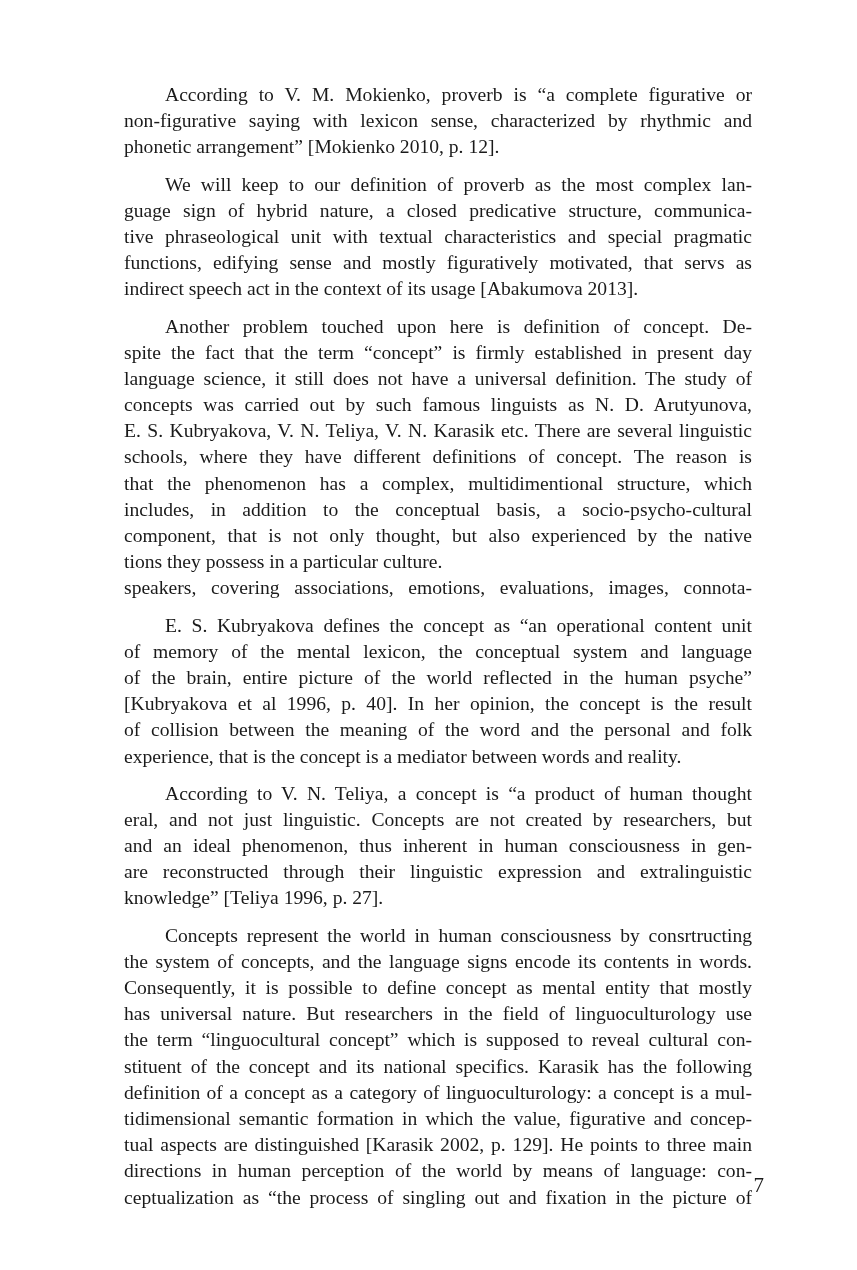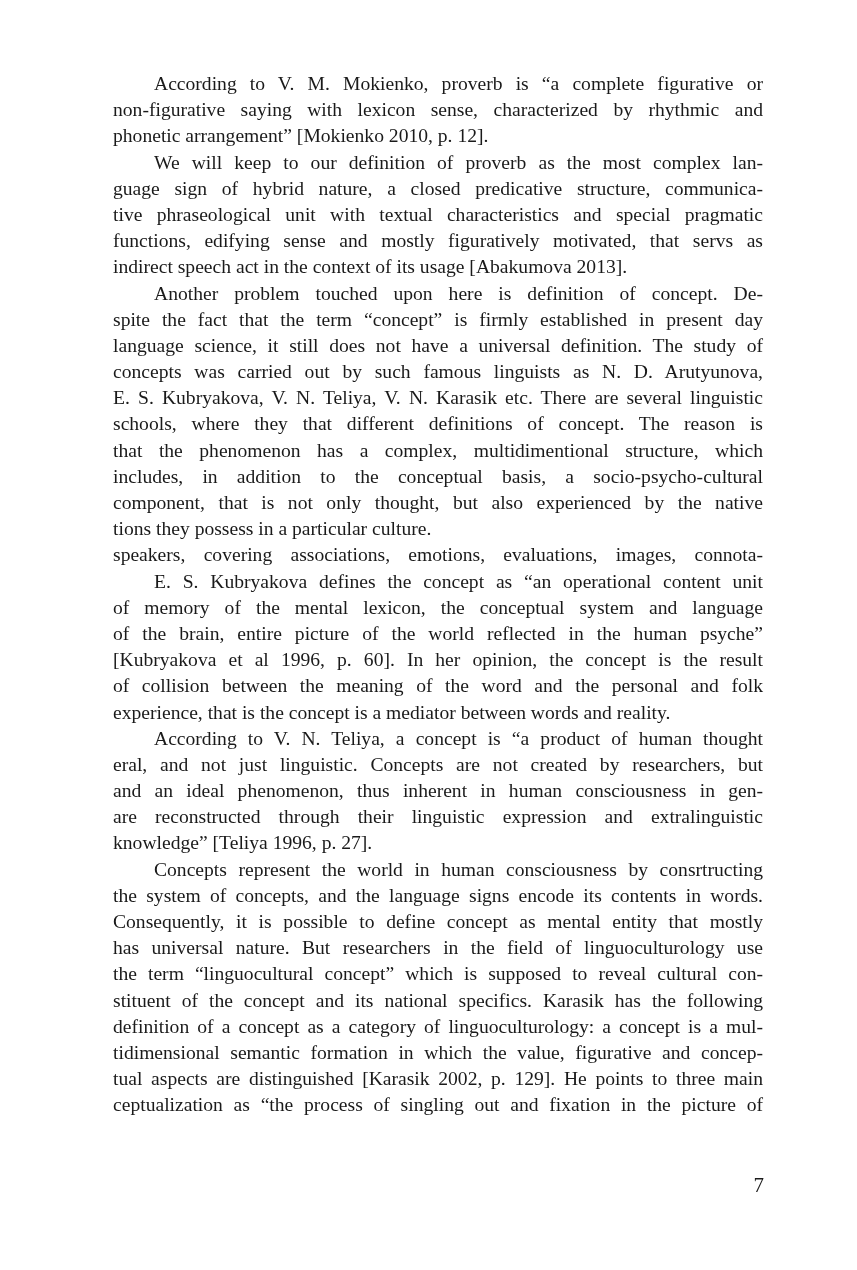--- a/index.html
+++ b/index.html
@@ -3,21 +3,21 @@
   <meta charset="utf-8">
   <style>
     html, body { margin: 0; padding: 0; background: #ffffff; }
     body { width: 857px; height: 1270px; position: relative; overflow: hidden; }
     .page { position: absolute; left: 0; top: 0; width: 857px; height: 1270px; background: #fff; }
     .text-block {
       position: absolute; left: 113px; top: 71px; width: 650px;
       font-family: "Liberation Serif", "DejaVu Serif", serif;
       font-size: 19.6px; color: #1a1a1a;
     }
-    .para { margin: 0; }
+    .para { margin: 11px; }
     .line {
       display: block; height: 26.2px; line-height: 26.2px;
       text-align: justify; text-align-last: justify; white-space: nowrap;
       overflow: visible;
     }
     .line.last { text-align-last: left; }
     .line.indent { padding-left: 41px; }
     .line-inner { display: inline-block; width: 100%; white-space: normal; text-align: justify; text-align-last: justify; }
     .line.last .line-inner { text-align-last: left; }
     .page-number {
@@ -41,49 +41,50 @@
         <span class="line"><span class="line-inner">tive phraseological unit with textual characteristics and special pragmatic</span></span>
         <span class="line"><span class="line-inner">functions, edifying sense and mostly figuratively motivated, that servs as</span></span>
         <span class="line last"><span class="line-inner">indirect speech act in the context of its usage [Abakumova 2013].</span></span>
       </div>
       <div class="para">
         <span class="line indent"><span class="line-inner">Another problem touched upon here is definition of concept. De-</span></span>
         <span class="line"><span class="line-inner">spite the fact that the term “concept” is firmly established in present day</span></span>
         <span class="line"><span class="line-inner">language science, it still does not have a universal definition. The study of</span></span>
         <span class="line"><span class="line-inner">concepts was carried out by such famous linguists as N. D. Arutyunova,</span></span>
         <span class="line"><span class="line-inner">E. S. Kubryakova, V. N. Teliya, V. N. Karasik etc. There are several linguistic</span></span>
-        <span class="line"><span class="line-inner">schools, where they that different definitions of concept. The reason is</span></span>
+        <span class="line"><span class="line-inner">schools, where they have different definitions of concept. The reason is</span></span>
         <span class="line"><span class="line-inner">that the phenomenon has a complex, multidimentional structure, which</span></span>
         <span class="line"><span class="line-inner">includes, in addition to the conceptual basis, a socio-psycho-cultural</span></span>
         <span class="line"><span class="line-inner">component, that is not only thought, but also experienced by the native</span></span>
         <span class="line last"><span class="line-inner">tions they possess in a particular culture.</span></span>
         <span class="line"><span class="line-inner">speakers, covering associations, emotions, evaluations, images, connota-</span></span>
       </div>
       <div class="para">
         <span class="line indent"><span class="line-inner">E. S. Kubryakova defines the concept as “an operational content unit</span></span>
         <span class="line"><span class="line-inner">of memory of the mental lexicon, the conceptual system and language</span></span>
         <span class="line"><span class="line-inner">of the brain, entire picture of the world reflected in the human psyche”</span></span>
-        <span class="line"><span class="line-inner">[Kubryakova et al 1996, p. 60]. In her opinion, the concept is the result</span></span>
+        <span class="line"><span class="line-inner">[Kubryakova et al 1996, p. 40]. In her opinion, the concept is the result</span></span>
         <span class="line"><span class="line-inner">of collision between the meaning of the word and the personal and folk</span></span>
         <span class="line last"><span class="line-inner">experience, that is the concept is a mediator between words and reality.</span></span>
       </div>
       <div class="para">
         <span class="line indent"><span class="line-inner">According to V. N. Teliya, a concept is “a product of human thought</span></span>
         <span class="line"><span class="line-inner">eral, and not just linguistic. Concepts are not created by researchers, but</span></span>
         <span class="line"><span class="line-inner">and an ideal phenomenon, thus inherent in human consciousness in gen-</span></span>
         <span class="line"><span class="line-inner">are reconstructed through their linguistic expression and extralinguistic</span></span>
         <span class="line last"><span class="line-inner">knowledge” [Teliya 1996, p. 27].</span></span>
       </div>
       <div class="para">
         <span class="line indent"><span class="line-inner">Concepts represent the world in human consciousness by consrtructing</span></span>
         <span class="line"><span class="line-inner">the system of concepts, and the language signs encode its contents in words.</span></span>
         <span class="line"><span class="line-inner">Consequently, it is possible to define concept as mental entity that mostly</span></span>
         <span class="line"><span class="line-inner">has universal nature. But researchers in the field of linguoculturology use</span></span>
         <span class="line"><span class="line-inner">the term “linguocultural concept” which is supposed to reveal cultural con-</span></span>
         <span class="line"><span class="line-inner">stituent of the concept and its national specifics. Karasik has the following</span></span>
         <span class="line"><span class="line-inner">definition of a concept as a category of linguoculturology: a concept is a mul-</span></span>
         <span class="line"><span class="line-inner">tidimensional semantic formation in which the value, figurative and concep-</span></span>
         <span class="line"><span class="line-inner">tual aspects are distinguished [Karasik 2002, p. 129]. He points to three main</span></span>
+        <span class="line"><span class="line-inner">directions in human perception of the world by means of language: con-</span></span>
         <span class="line"><span class="line-inner">ceptualization as “the process of singling out and fixation in the picture of</span></span>
       </div>
     </div>
   <div class="page-number">7</div>
 </div>
 
 </body></html>

